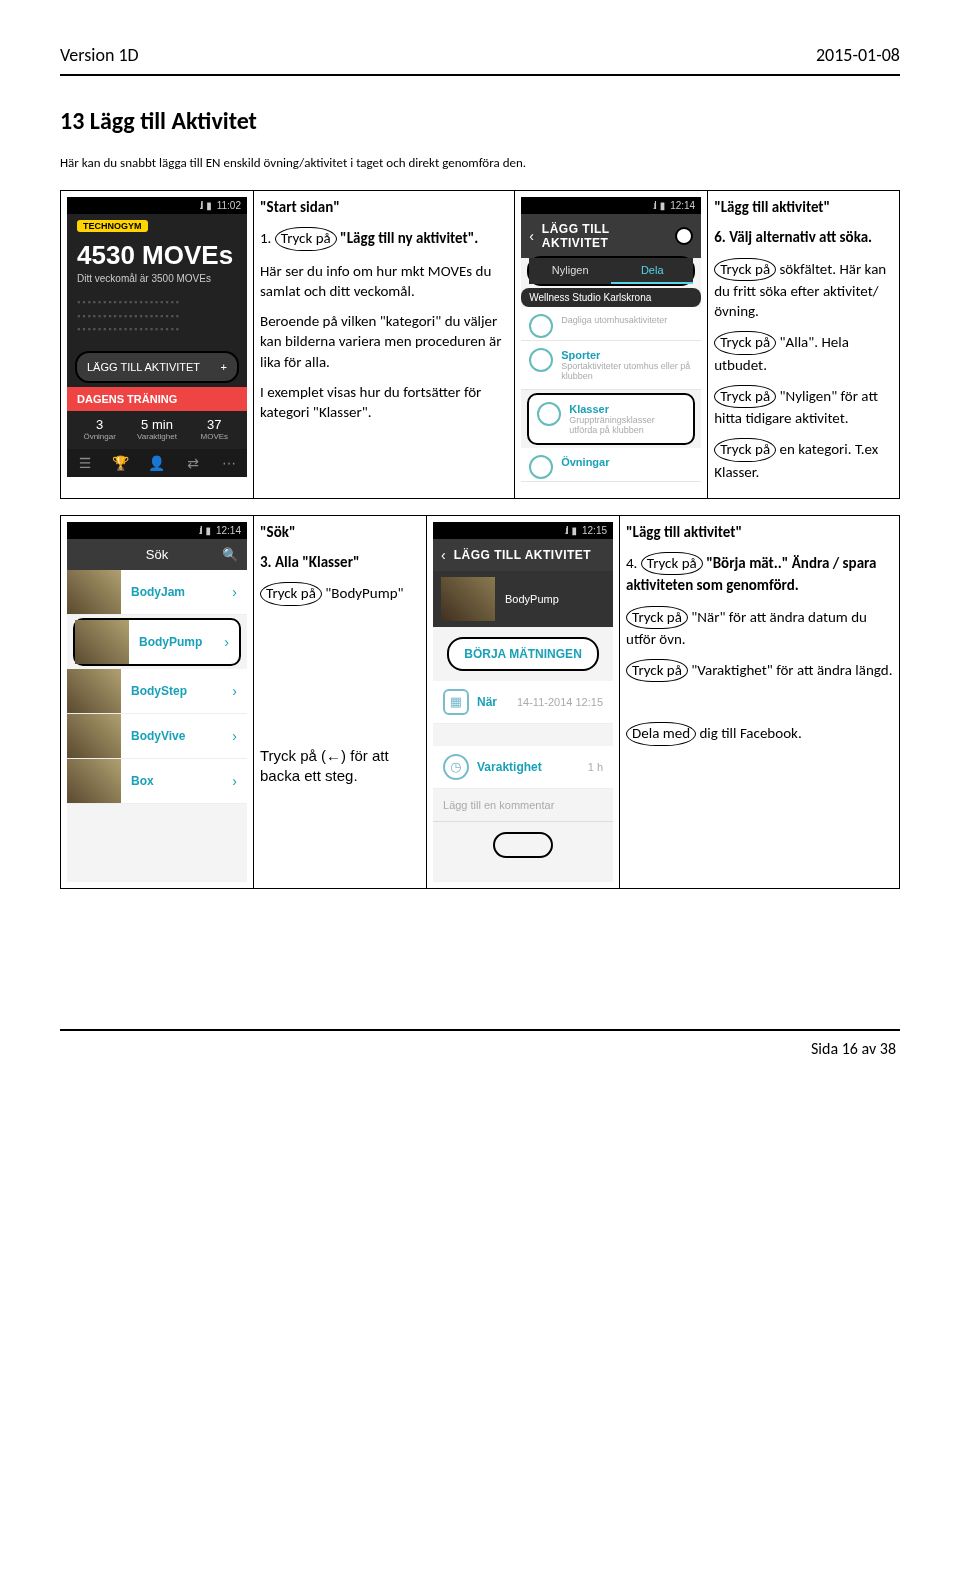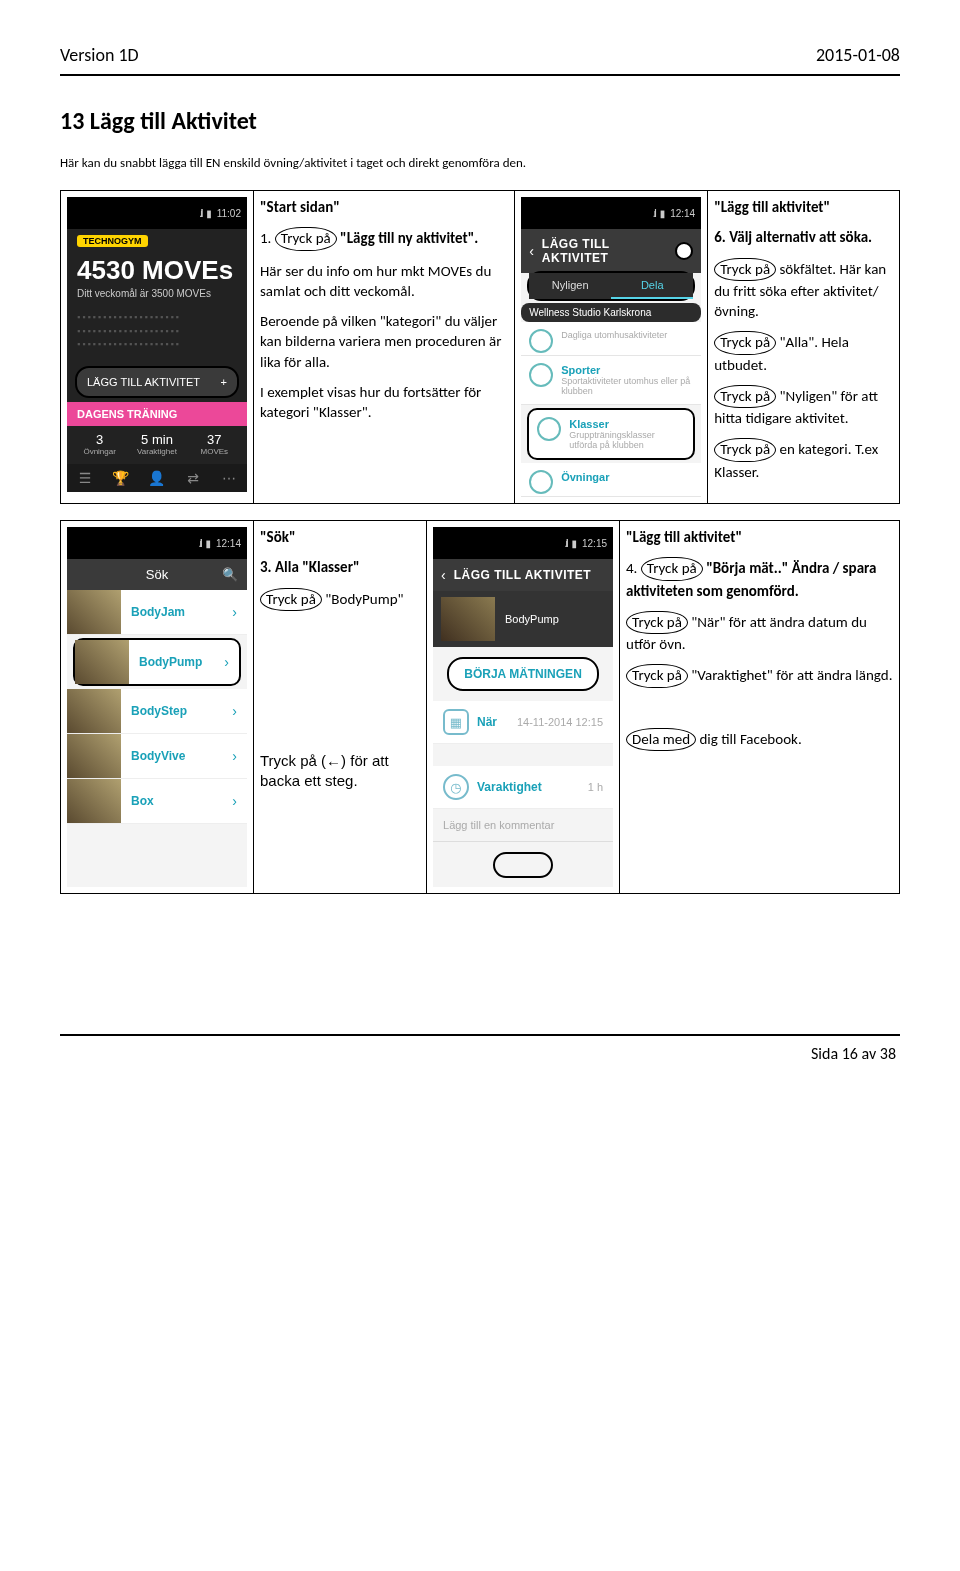--- a/index.html
+++ b/index.html
@@ -69,21 +69,21 @@
   .phone {
     width: 180px;
     background: #222;
     color: #fff;
     font-family: Arial, sans-serif;
     font-size: 11px;
     position: relative;
   }
   .statusbar {
     background: #000;
-    height: 32px;
+    height: 17px;
     display: flex;
     justify-content: flex-end;
     align-items: center;
     gap: 5px;
     padding: 0 6px;
     color: #ccc;
     font-size: 10px;
   }
   .statusbar .sig { letter-spacing: -2px; }
   .moves-big {
@@ -93,21 +93,21 @@
     padding: 8px 10px 0 10px;
     font-family: Arial, sans-serif;
   }
   .submoves { color: #ccc; font-size: 10px; padding: 2px 10px 8px 10px; }
   .techno { display:inline-block; background:#ffd400; color:#000; font-weight:bold; font-size:9px; padding:1px 6px; border-radius:3px; margin:6px 0 0 10px;}
   .dots { padding:4px 10px 10px 10px; letter-spacing:2px; color:#555; font-size:9px; line-height:1.5;}
   .btn-row {
     background:#3a3a3a; padding:8px 10px; font-size:11px; color:#fff; border: 2px solid #000; border-radius:14px; margin:4px 8px;
     display:flex; justify-content:space-between; align-items:center;
   }
-  .section-dark { background:#ec4899; padding:6px 10px; font-weight:bold; font-size:11px;}
+  .section-dark { background:#ef4444; padding:6px 10px; font-weight:bold; font-size:11px;}
   .stat3 { display:flex; padding:6px 4px 8px 4px; }
   .stat3 > div { flex:1; text-align:center; }
   .stat3 .v { font-size:13px; }
   .stat3 .l { font-size:8px; color:#aaa; }
   .bottombar { display:flex; background:#1a1a1a; }
   .bottombar > div { flex:1; text-align:center; padding:6px 0; font-size:14px; color:#888;}
 
   
   .phone.light { background:#f4f4f4; color:#333; }
   .phone.light .statusbar { background:#000; color:#ccc;}

